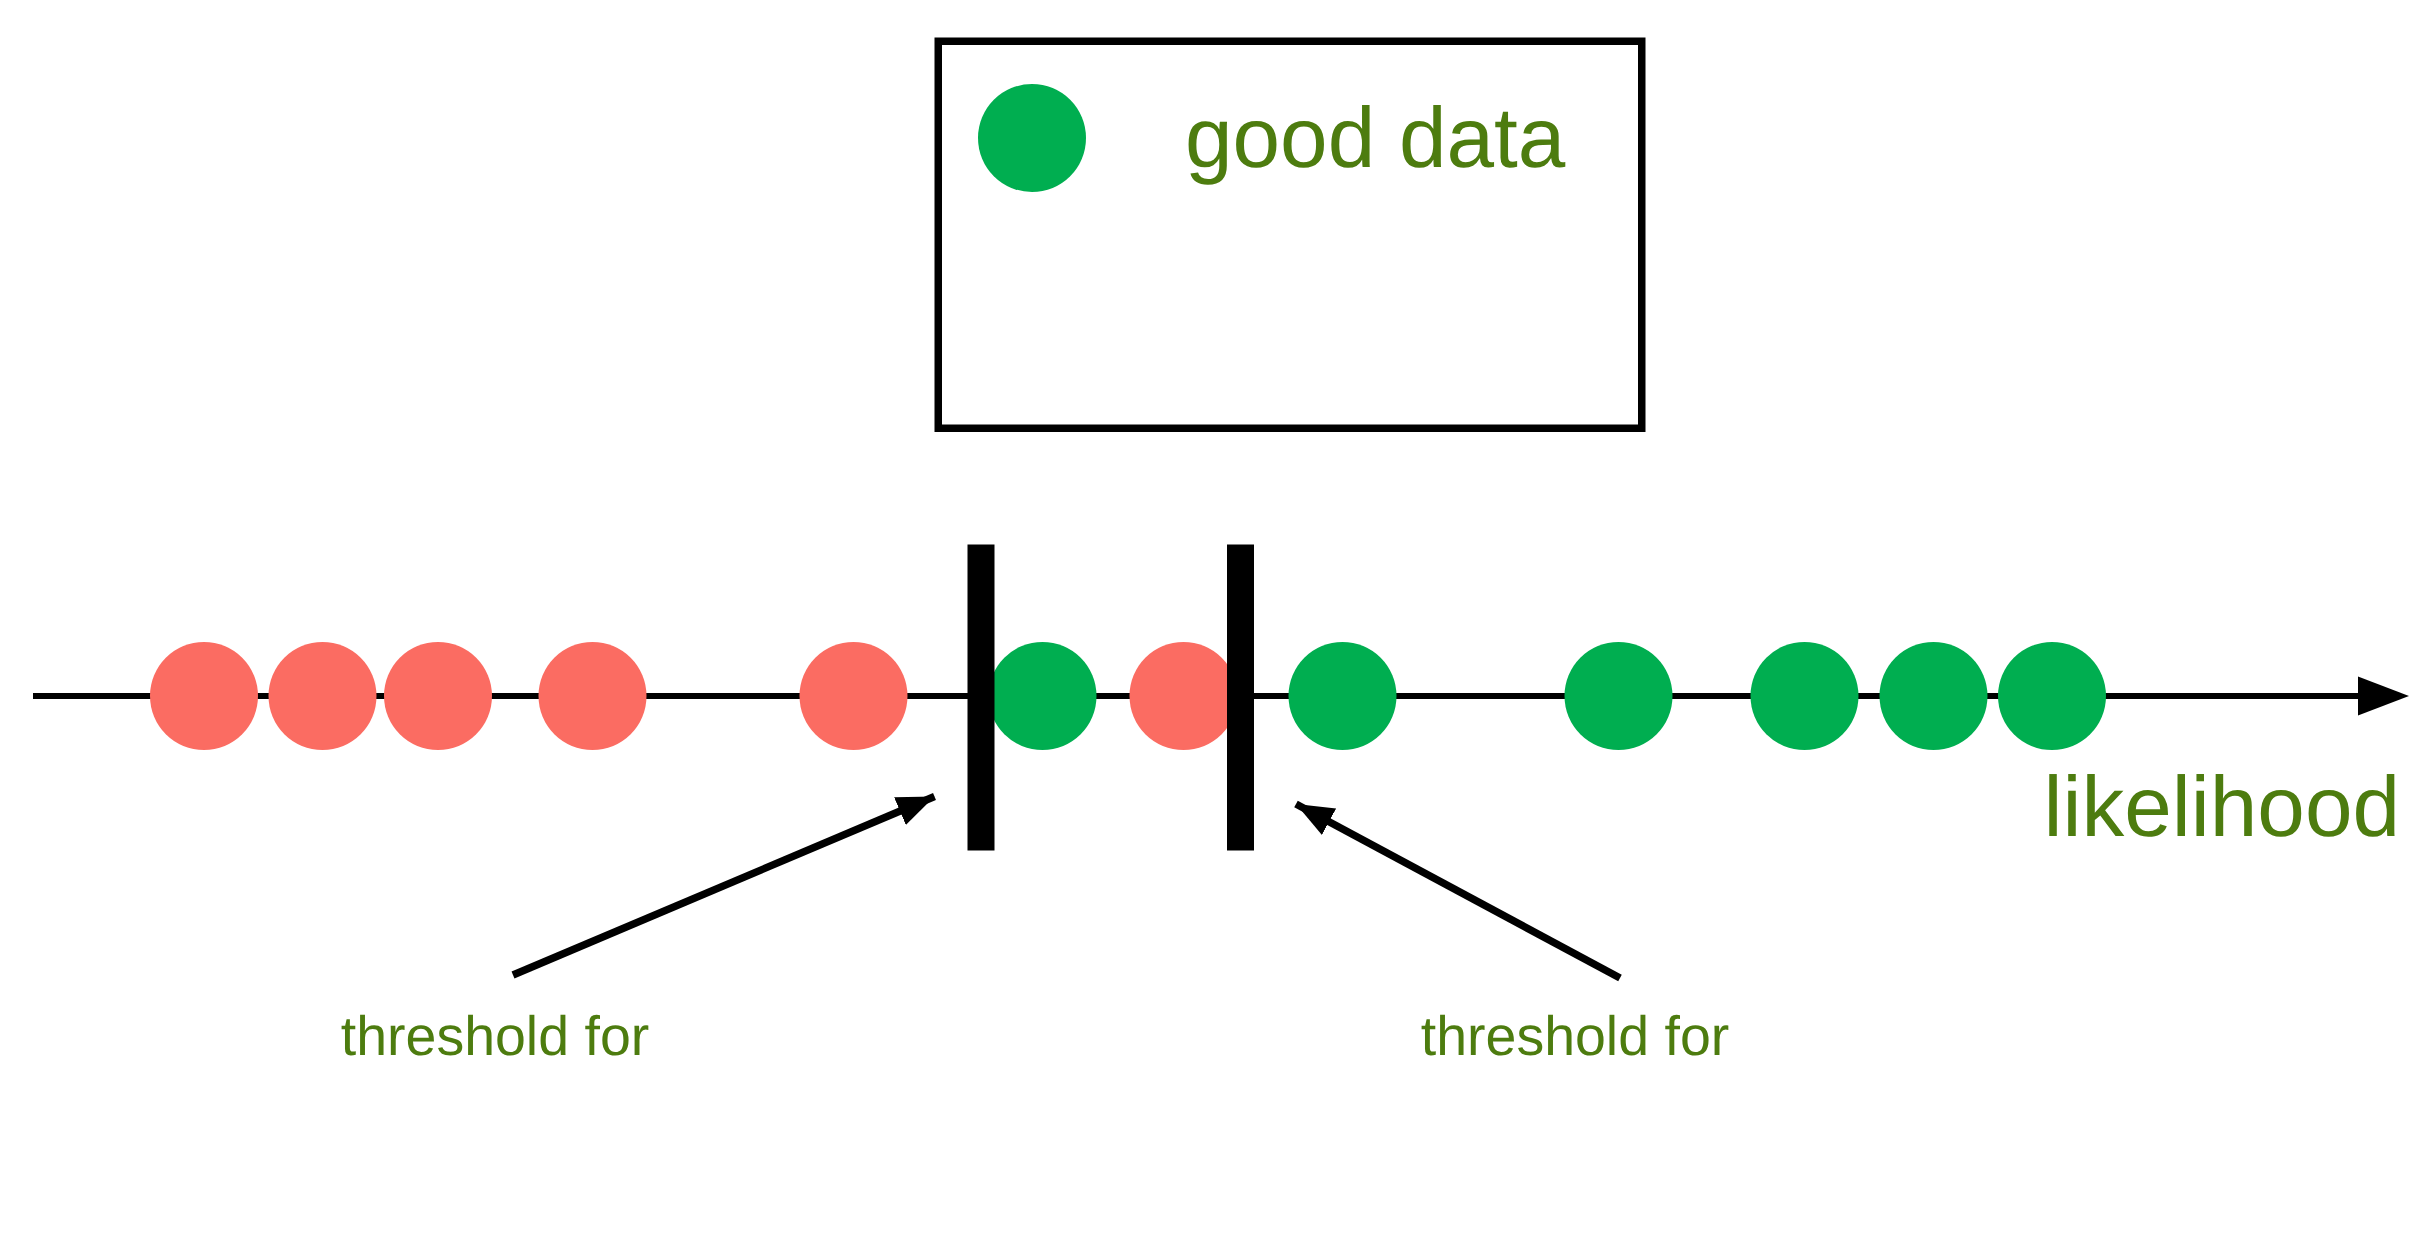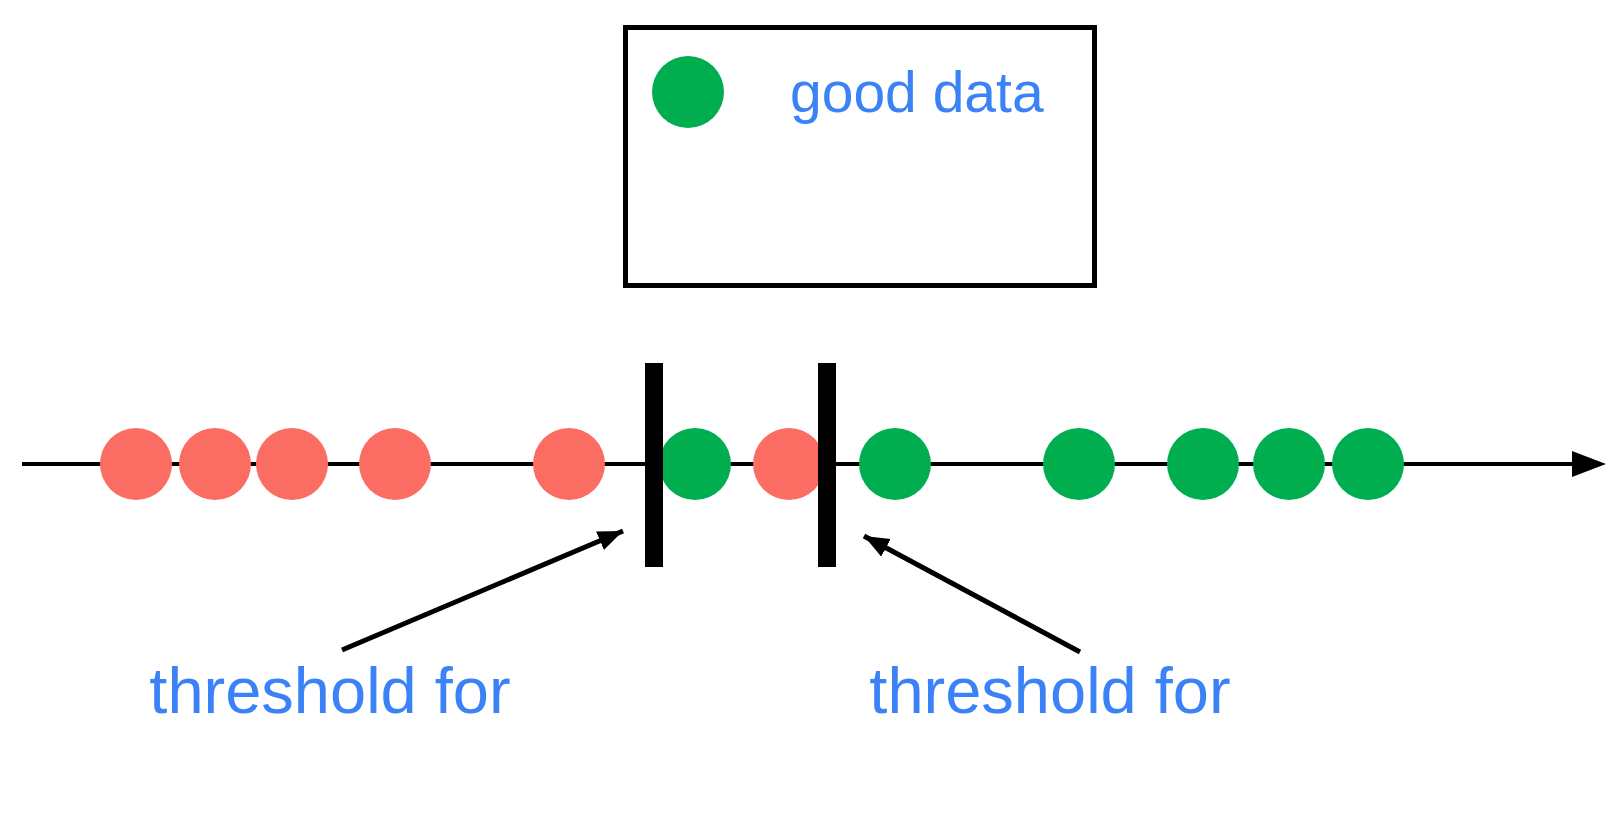--- a/index.html
+++ b/index.html
@@ -7,21 +7,21 @@
     padding: 0;
     background: #ffffff;
     font-family: "Liberation Sans", "DejaVu Sans", sans-serif;
   }
   #canvas {
     position: relative;
     width: 1621px;
     height: 800px;
     background: #ffffff;
     overflow: hidden;
-    color: #3b82f6;
+    color: #4d7c0f;
   }
   #diagram-svg {
     position: absolute;
     left: 0; top: 0;
     width: 1621px;
     height: 830px;
   }
   
   .legend {
     position: absolute;
@@ -64,21 +64,21 @@
     font-size: 57px;
     line-height: 66px;
     white-space: nowrap;
   }
   
   .annot {
     position: absolute;
     top: 652px;
     transform: translateX(-50%);
     text-align: center;
-    font-size: 65px;
+    font-size: 37px;
     line-height: 78px;
     white-space: nowrap;
   }
   #annot-left { left: 330px; }
   #annot-right { left: 1050px; }
 </style>
 </head>
 <body>
 
 <div id="canvas">
@@ -117,20 +117,21 @@
     <line x1="1080" y1="652" x2="864" y2="536" stroke="#000000" stroke-width="5" marker-end="url(#annot-arrowhead)"></line>
   </svg>
 
   <div class="legend">
     <div class="legend-row row-good">
       <span class="dot good"></span>
       <span class="legend-label">good data</span>
     </div>
   </div>
 
+  <div class="axis-label">likelihood</div>
 
   <div class="annot" id="annot-left">
     <div>threshold for</div>
   </div>
 
   <div class="annot" id="annot-right">
     <div>threshold for</div>
   </div>
 
 </div>

